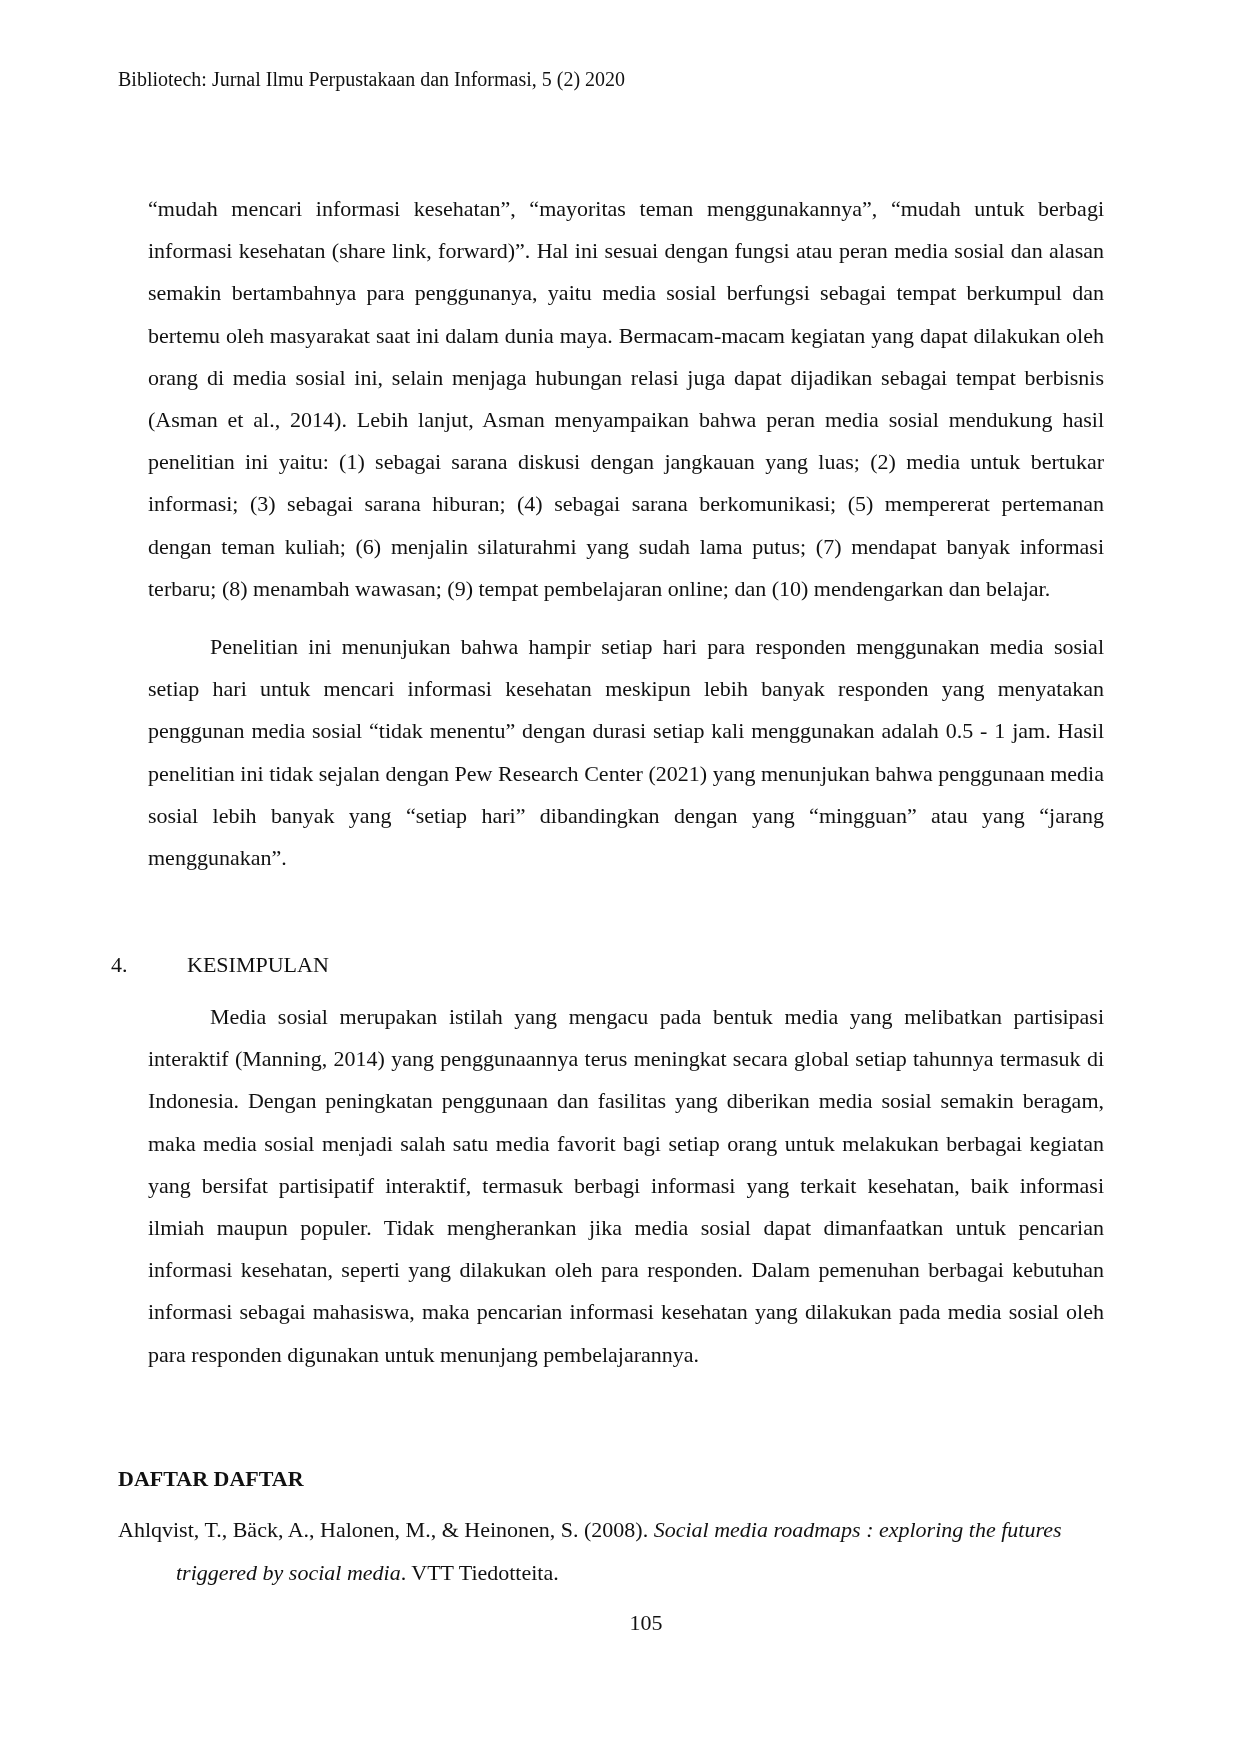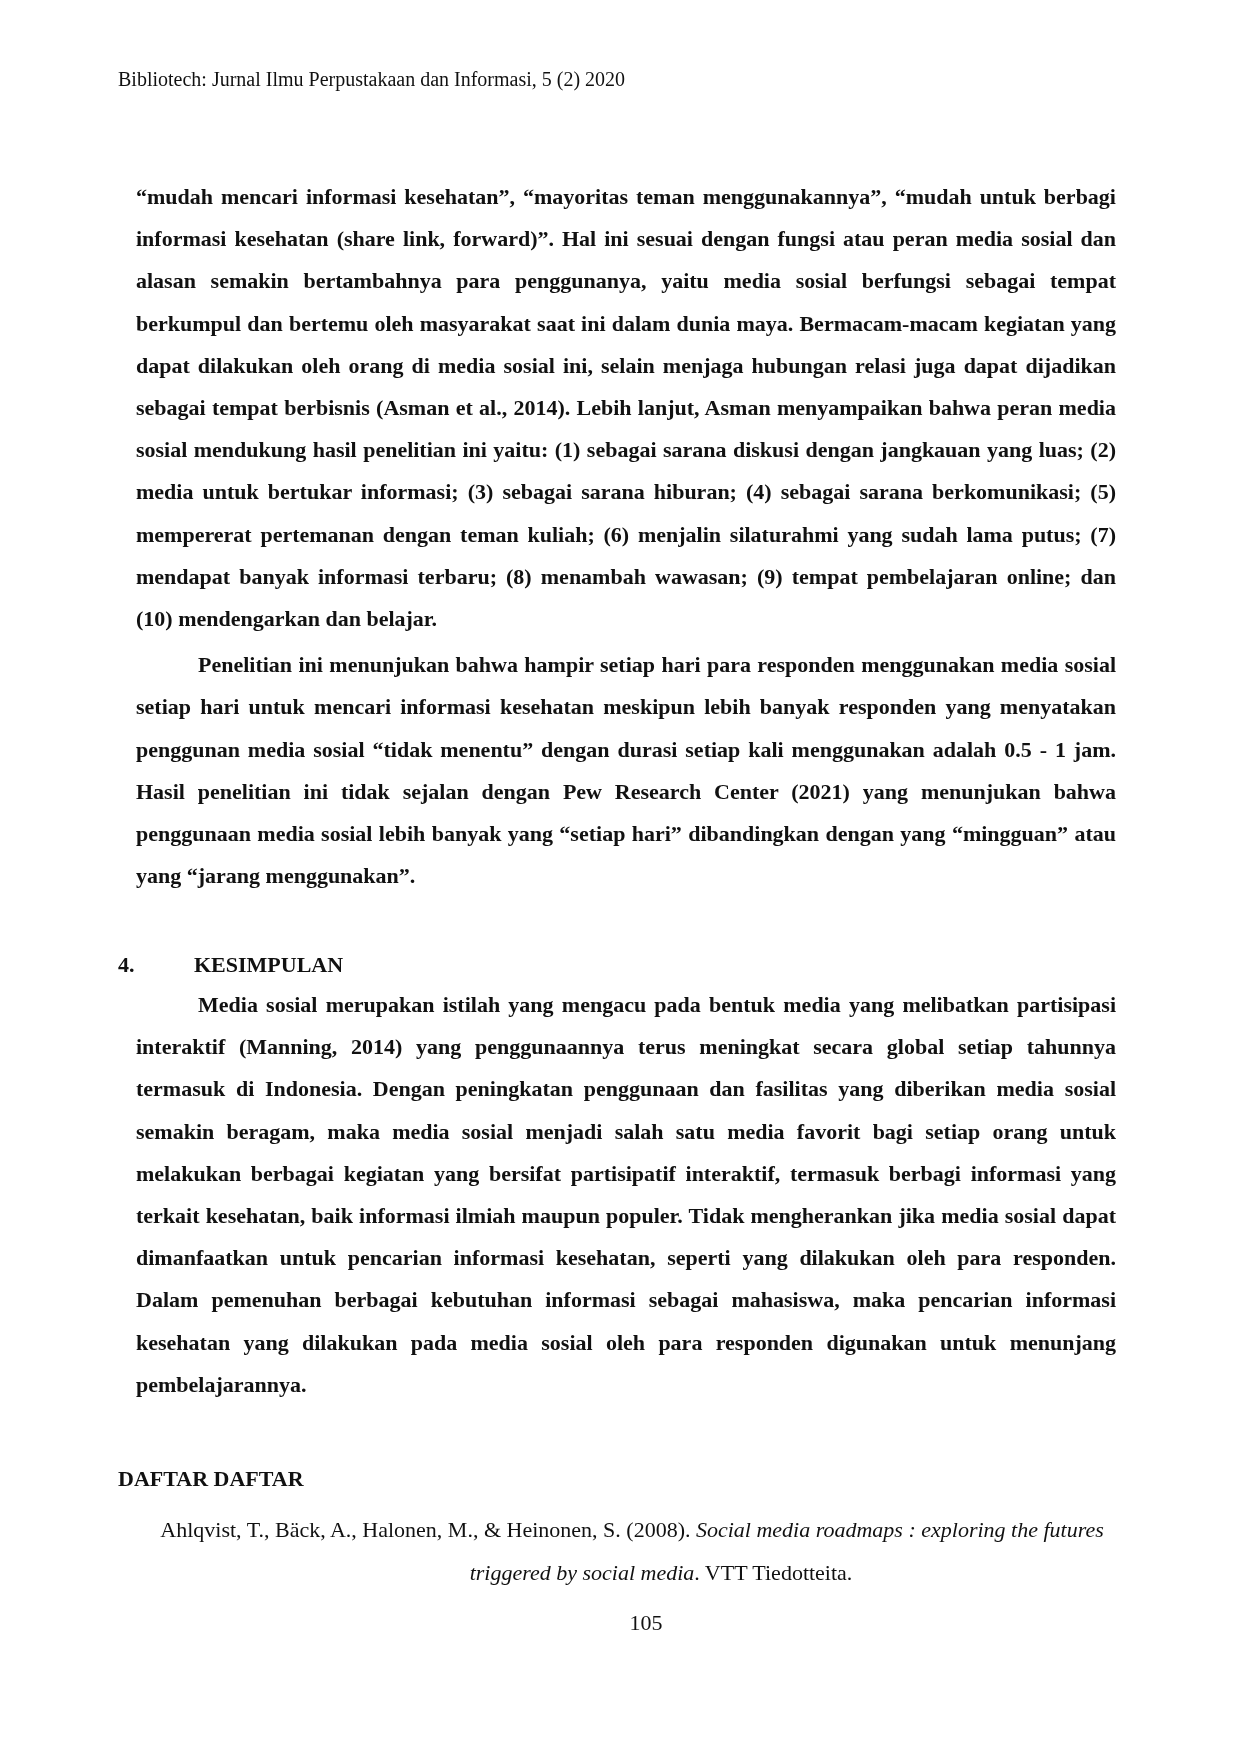--- a/index.html
+++ b/index.html
@@ -26,33 +26,32 @@
   }
   .body-text {
     position: absolute;
     left: 132px;
     width: 988px;
     font-size: 22px;
     line-height: 42.2px;
     text-align: justify;
   }
   .body-text p {
-    margin: 4px;
-    font-weight: bold;
+    margin: 16px;
   }
   .indent {
     text-indent: 62px;
   }
   #block1 { top: 172px; }
   .section-heading {
     position: absolute;
-    left: 118px;
+    left: 111px;
     top: 952px;
     font-size: 22px;
-    font-weight: bold;
+    font-weight: normal;
     white-space: nowrap;
   }
   .section-heading .num {
     display: inline-block;
     width: 76px;
   }
   #block2 { top: 980px; }
   .refs-heading {
     position: absolute;
     left: 118px;
@@ -64,22 +63,21 @@
     position: absolute;
     left: 118px;
     top: 1508px;
     width: 1002px;
     font-size: 22px;
     line-height: 43px;
   }
   .ref-entry {
     padding-left: 58px;
     text-indent: -58px;
-    text-align: center;
-    margin-left: 26px;
+    text-align: left;
   }
   .ref-entry i { font-style: italic; }
   .page-number {
     position: absolute;
     left: 0;
     width: 1242px;
     top: 1610px;
     text-align: center;
     font-size: 22px;
     margin-left: 25px;

